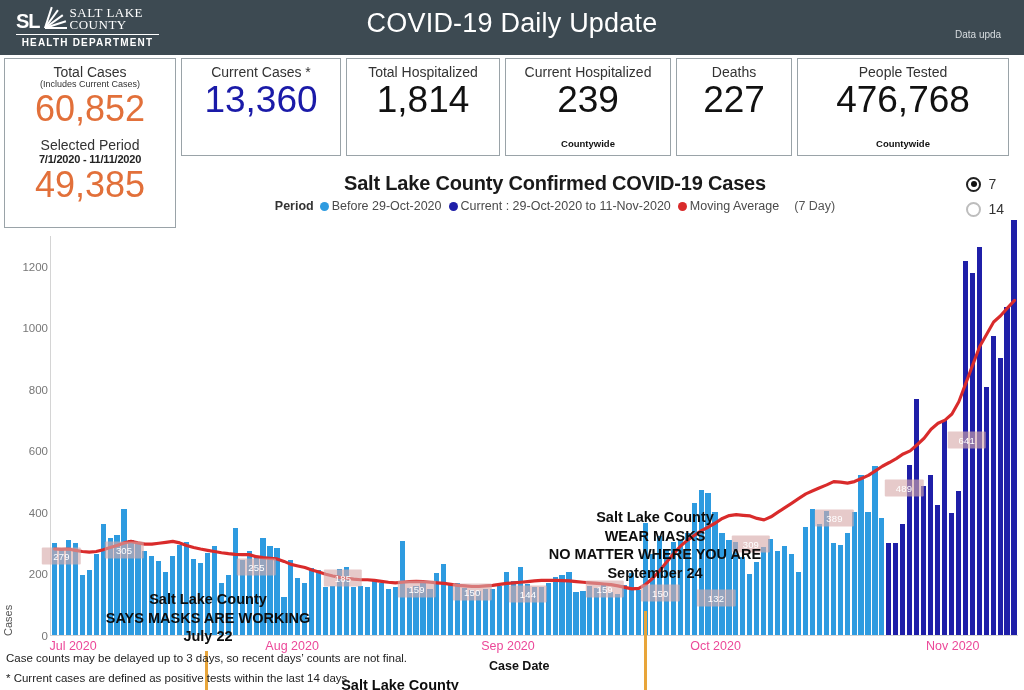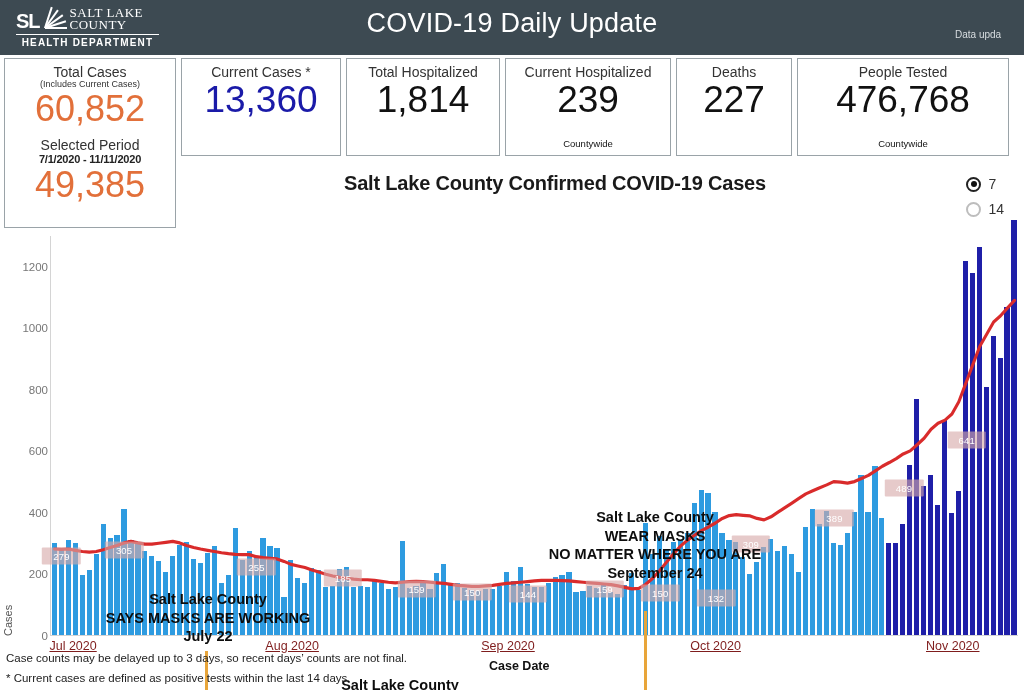--- a/index.html
+++ b/index.html
@@ -73,21 +73,21 @@
     border: 1px solid #9aa3a8;
     background: #fff;
     text-align: center;
     padding: 5px 4px 6px 4px;
     min-height: 98px;
     display: flex; flex-direction: column; justify-content: flex-start;
   }
   .kpi-label { font-size: 14px; color: #333; line-height: 1.15; }
   .kpi-sublabel { font-size: 9px; color: #333; margin-top: -1px; }
   .kpi-value { font-size: 37px; line-height: 1.05; font-weight: 400; margin-top: 1px; }
-  .kpi-foot { font-size: 9.5px; font-weight: normal; color: #111; margin-top: auto; }
+  .kpi-foot { font-size: 9.5px; font-weight: bold; color: #111; margin-top: auto; }
   .v-orange { color: #e2703a; }
   .v-blue { color: #1a1aa8; }
   .v-black { color: #111; }
 
   #kpi-total { width: 172px; min-height: 170px; padding-bottom: 4px; }
   #kpi-total .kpi-value { font-size: 36px; }
   #kpi-current { width: 160px; }
   #kpi-hosp { width: 154px; }
   #kpi-curhosp { width: 166px; }
   #kpi-deaths { width: 116px; }
@@ -149,21 +149,21 @@
     border-radius: 1px; white-space: nowrap; letter-spacing: 0.2px;
   }
 
   
   .annot { position: absolute; text-align: center; font-weight: bold; color: #0d0d0d; line-height: 1.28; }
   .annot div { white-space: nowrap; }
   .arrow { position: absolute; width: 10px; }
   .arrow .shaft { width: 3.5px; background: #e8a53a; margin: 0 auto; }
 
   
-  .xtick { position: absolute; font-size: 12.5px; color: #7f1d1d; text-decoration: underline; }
+  .xtick { position: absolute; font-size: 12.5px; color: #ec4899; }
   #xaxis-title { position: absolute; font-size: 12.5px; font-weight: bold; color: #111; }
 
   
   .note { position: absolute; font-size: 11.5px; color: #222; }
 </style>
 </head>
 <body>
 
 <div id="header">
   <div id="logo-block">
@@ -221,20 +221,36 @@
 
   <div class="kpi" id="kpi-tested">
     <div class="kpi-label">People Tested</div>
     <div class="kpi-value v-black">476,768</div>
     <div class="kpi-foot">Countywide</div>
   </div>
 </div>
 
 <div id="chart-head">
   <div id="chart-title">Salt Lake County Confirmed COVID-19 Cases</div>
+  <div id="chart-legend">
+    <span class="lg-period">Period</span>
+    <span class="lg-item">
+      <span class="lg-dot" id="dot-before" style="background: rgb(46, 155, 224);"></span>
+      <span>Before 29-Oct-2020</span>
+    </span>
+    <span class="lg-item">
+      <span class="lg-dot" id="dot-current" style="background: rgb(31, 31, 168);"></span>
+      <span>Current : 29-Oct-2020 to 11-Nov-2020</span>
+    </span>
+    <span class="lg-item">
+      <span class="lg-dot" id="dot-ma" style="background: rgb(217, 43, 43);"></span>
+      <span>Moving Average</span>
+    </span>
+    <span class="lg-window">(7 Day)</span>
+  </div>
 </div>
 
 <div id="radio-group">
   <div class="radio-row">
     <span class="radio-mark on"></span>
     <span class="radio-label">7</span>
   </div>
   <div class="radio-row">
     <span class="radio-mark off"></span>
     <span class="radio-label">14</span>

